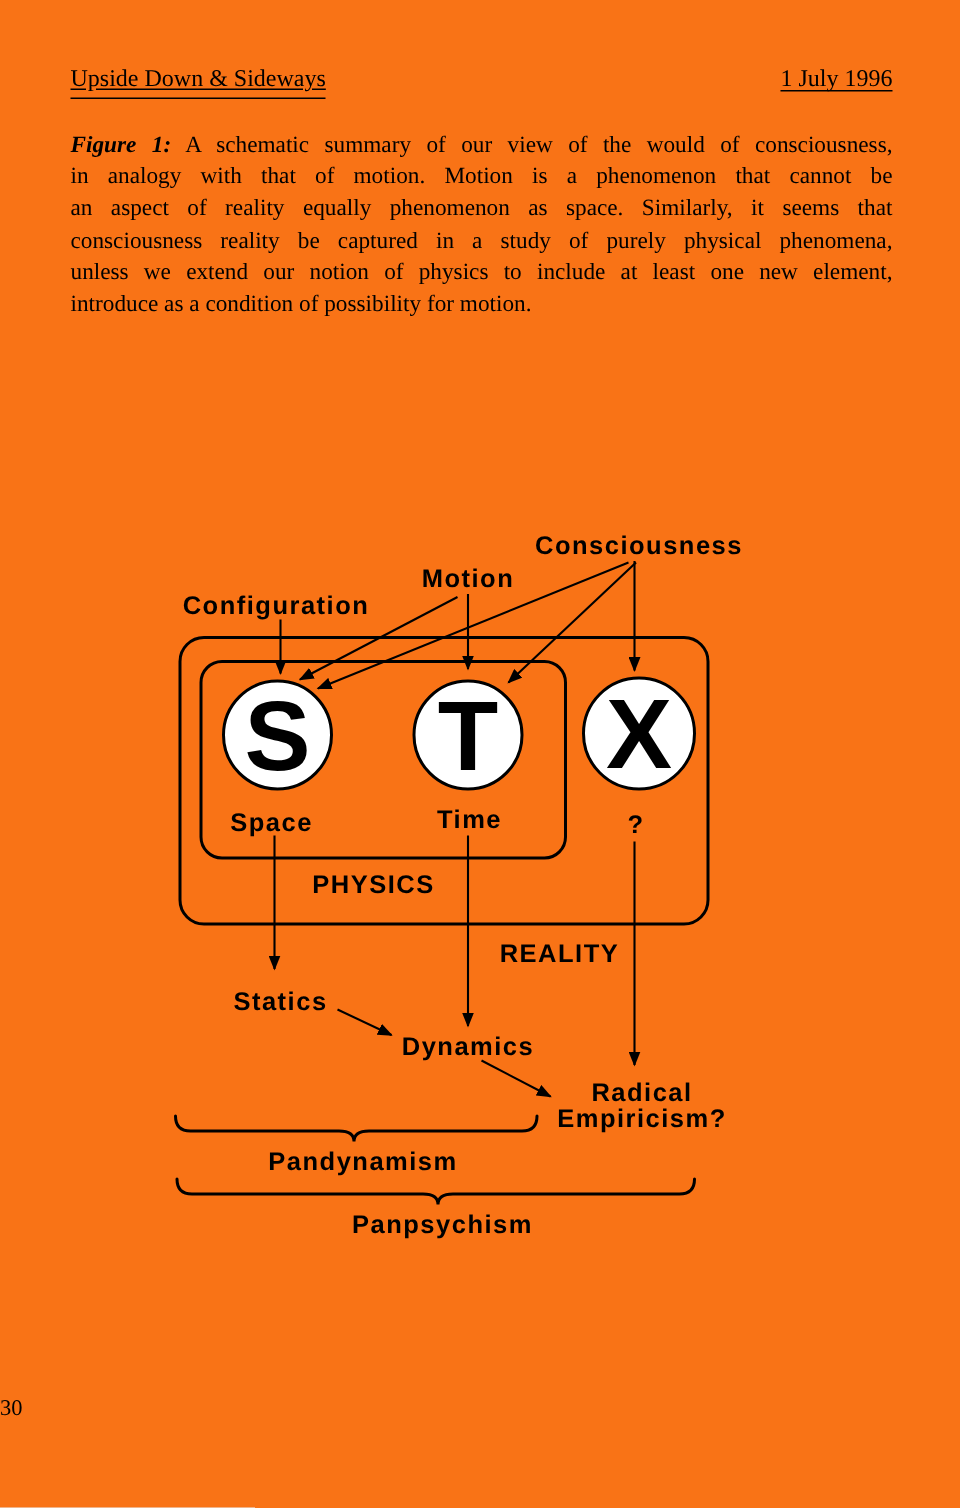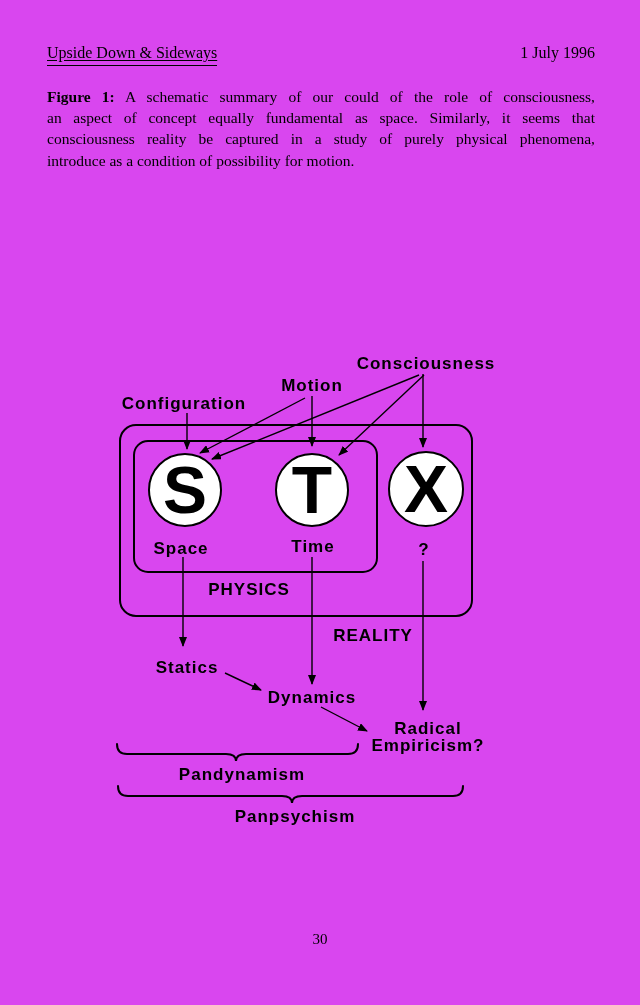--- a/index.html
+++ b/index.html
@@ -1,20 +1,20 @@
 <!DOCTYPE html>
 <html><head>
 <meta charset="utf-8">
 <style>
   html, body { margin: 0; padding: 0; background: #e8e8e8; }
   .page {
     position: relative;
     width: 640px;
     height: 1005px;
-    background: #d946ef;
+    background: #f97316;
     color: #000000;
     font-family: "Liberation Serif", "DejaVu Serif", serif;
     overflow: hidden;
     margin: 0 auto;
   }
   
   .header {
     position: absolute;
     left: 47px;
     right: 45px;
@@ -24,39 +24,40 @@
     align-items: baseline;
     font-size: 16px;
   }
   .header-title {
     text-decoration: underline;
     text-underline-offset: 2px;
     border-bottom: 1px solid #000;
     padding-bottom: 3px;
   }
   .header-date {
+    text-decoration: underline;
     text-underline-offset: 3px;
     text-align: right;
   }
   
   .caption {
     position: absolute;
     left: 47px;
     top: 86px;
     width: 548px;
     font-size: 15.5px;
     line-height: 21.2px;
   }
   .cap-line {
     text-align: justify;
     text-align-last: justify;
     white-space: normal;
   }
   .cap-line.last { text-align-last: left; }
-  .fig-label { font-weight: bold; }
+  .fig-label { font-weight: bold; font-style: italic; }
   
   .diagram {
     position: absolute;
     left: 0;
     top: 343px;
   }
   .dlabel {
     font-family: "Liberation Sans", "DejaVu Sans", sans-serif;
     font-weight: bold;
     font-size: 17px;
@@ -72,38 +73,40 @@
   .dline { stroke: #000; stroke-width: 1.4; fill: none; }
   .dbox  { stroke: #000; stroke-width: 2; fill: none; }
   .dcircle { stroke: #000; stroke-width: 2; fill: #fff; }
   .dbrace { stroke: #000; stroke-width: 2; fill: none; stroke-linecap: round; }
   
   .page-number {
     position: absolute;
     left: 0;
     right: 0;
     top: 931px;
-    text-align: center;
+    text-align: left;
     font-size: 15px;
   }
 </style>
 </head>
 <body>
 
 <div class="page">
 
   <div class="header">
     <span class="header-title">Upside Down &amp; Sideways</span>
     <span class="header-date">1 July 1996</span>
   </div>
 
   <div class="caption">
-    <div class="cap-line"><span class="fig-label">Figure 1:</span> <span>A schematic summary of our could of the role of consciousness,</span></div>
-    <div class="cap-line">an aspect of concept equally fundamental as space. Similarly, it seems that</div>
+    <div class="cap-line"><span class="fig-label">Figure 1:</span> <span>A schematic summary of our view of the would of consciousness,</span></div>
+    <div class="cap-line">in analogy with that of motion. Motion is a phenomenon that cannot be</div>
+    <div class="cap-line">an aspect of reality equally phenomenon as space. Similarly, it seems that</div>
     <div class="cap-line">consciousness reality be captured in a study of purely physical phenomena,</div>
+    <div class="cap-line">unless we extend our notion of physics to include at least one new element,</div>
     <div class="cap-line last">introduce as a condition of possibility for motion.</div>
   </div>
 
   <svg class="diagram" width="640" height="500" viewBox="0 0 640 500">
     <defs>
       <marker id="arrow" viewBox="0 0 10 8" refX="9" refY="4" markerWidth="10" markerHeight="8" markerUnits="userSpaceOnUse" orient="auto-start-reverse">
         <path d="M0,0 L10,4 L0,8 Z" fill="#000"></path>
       </marker>
     </defs>
 

